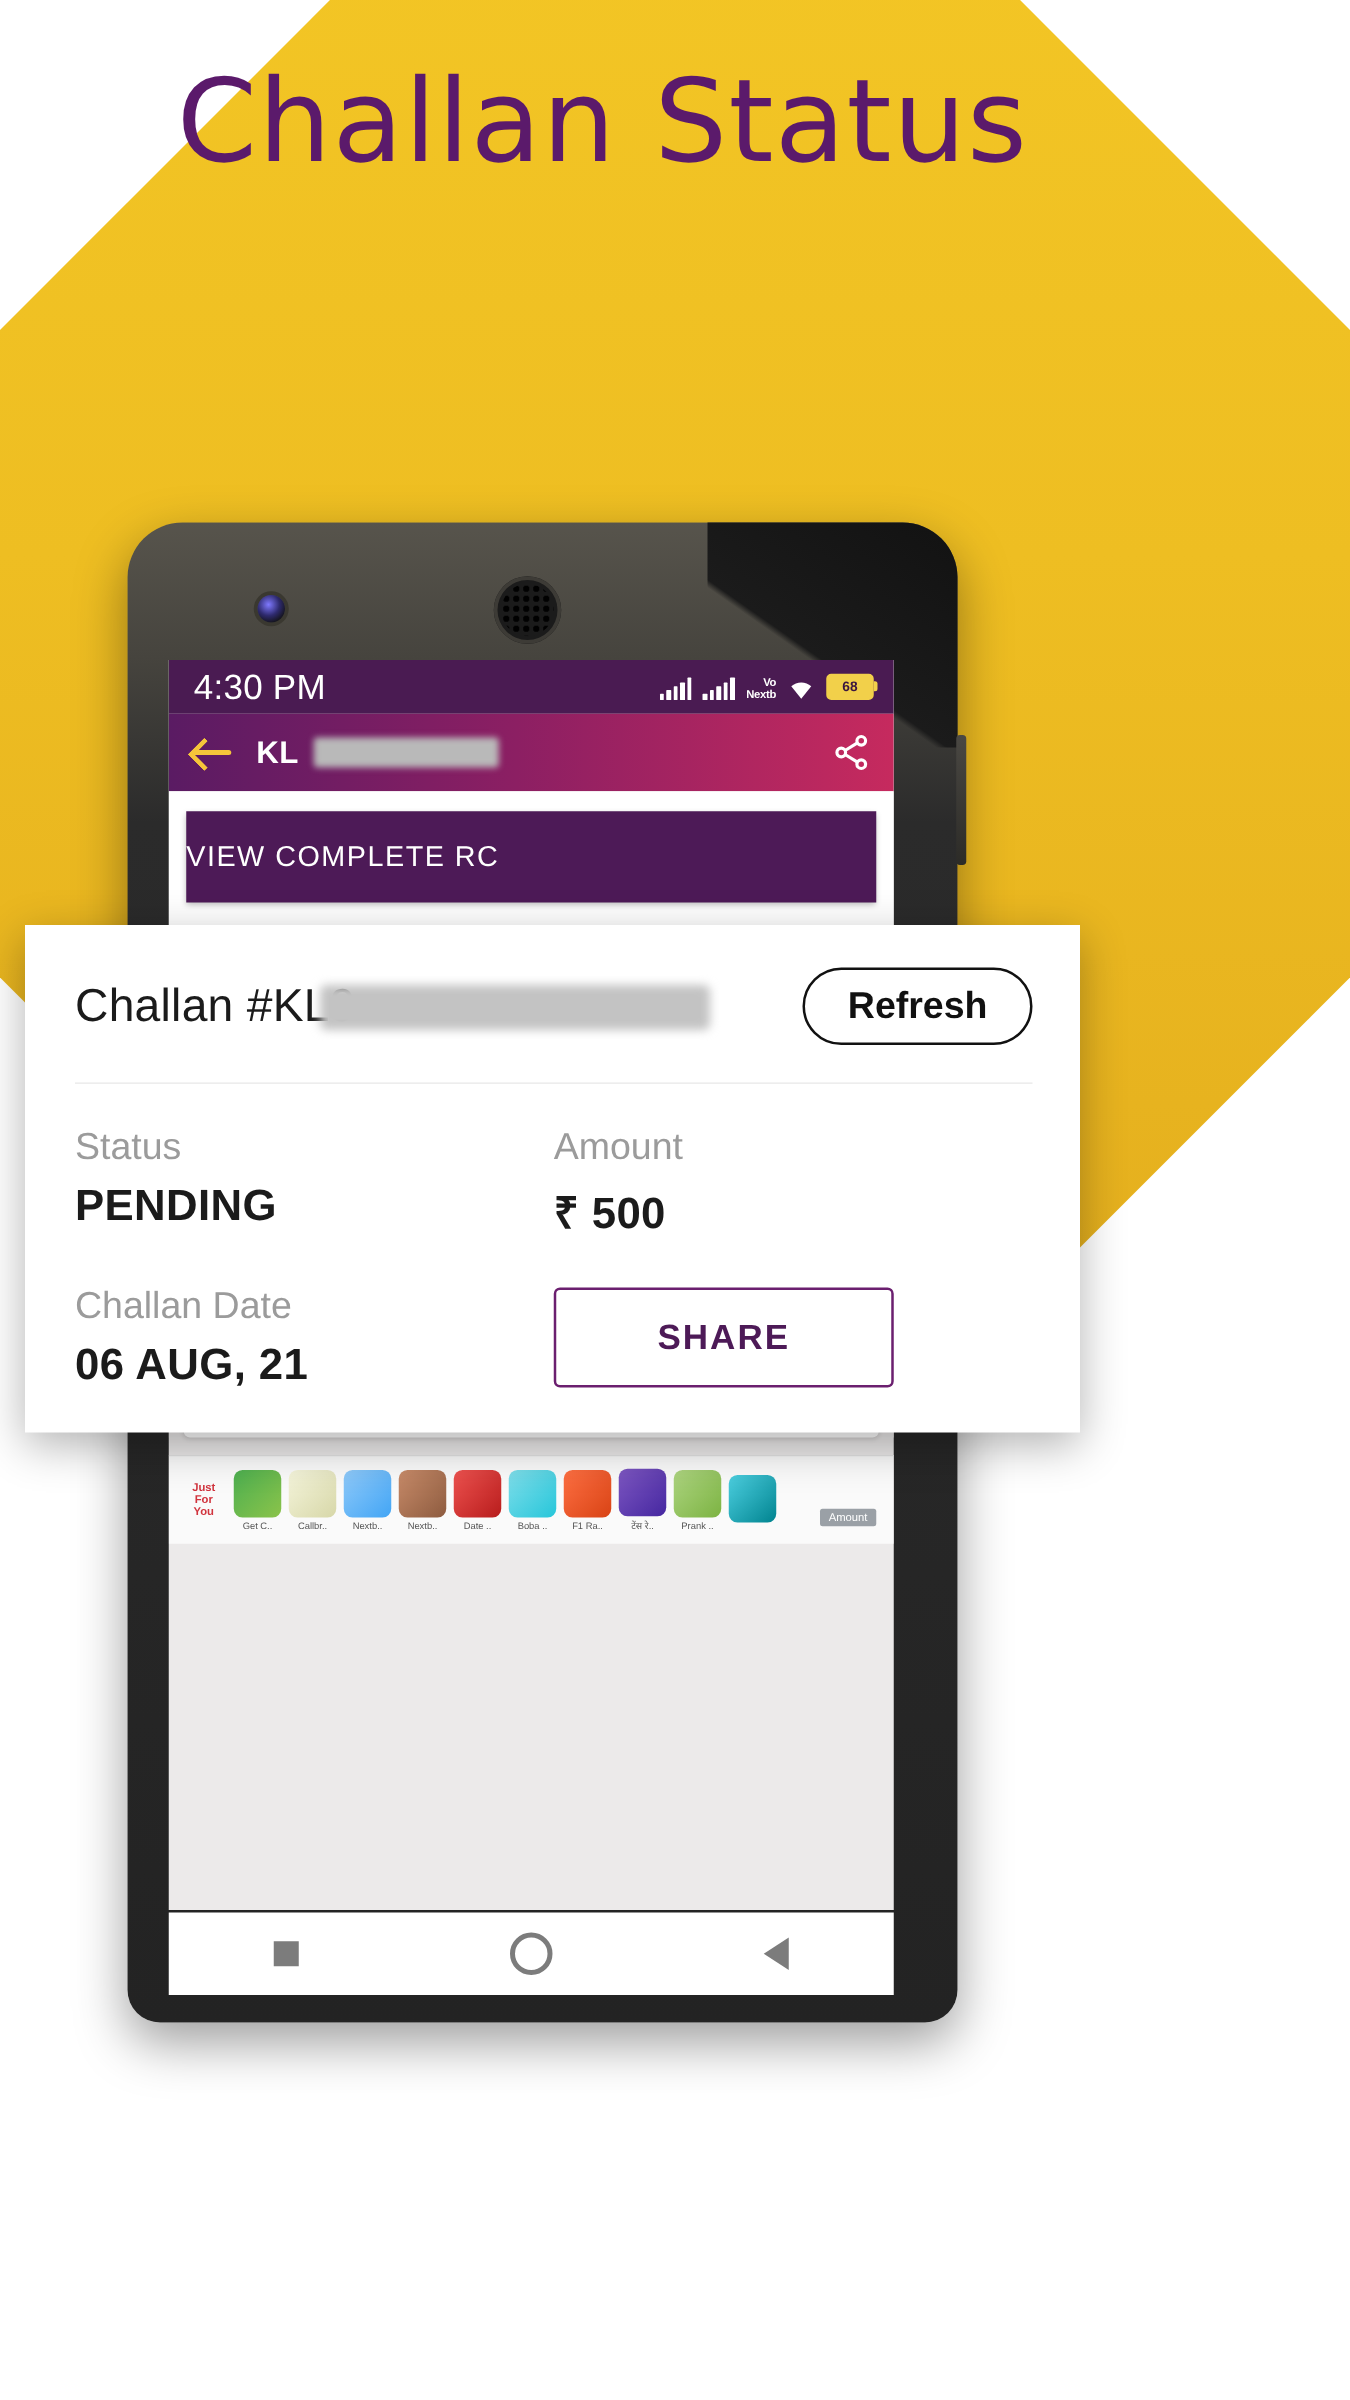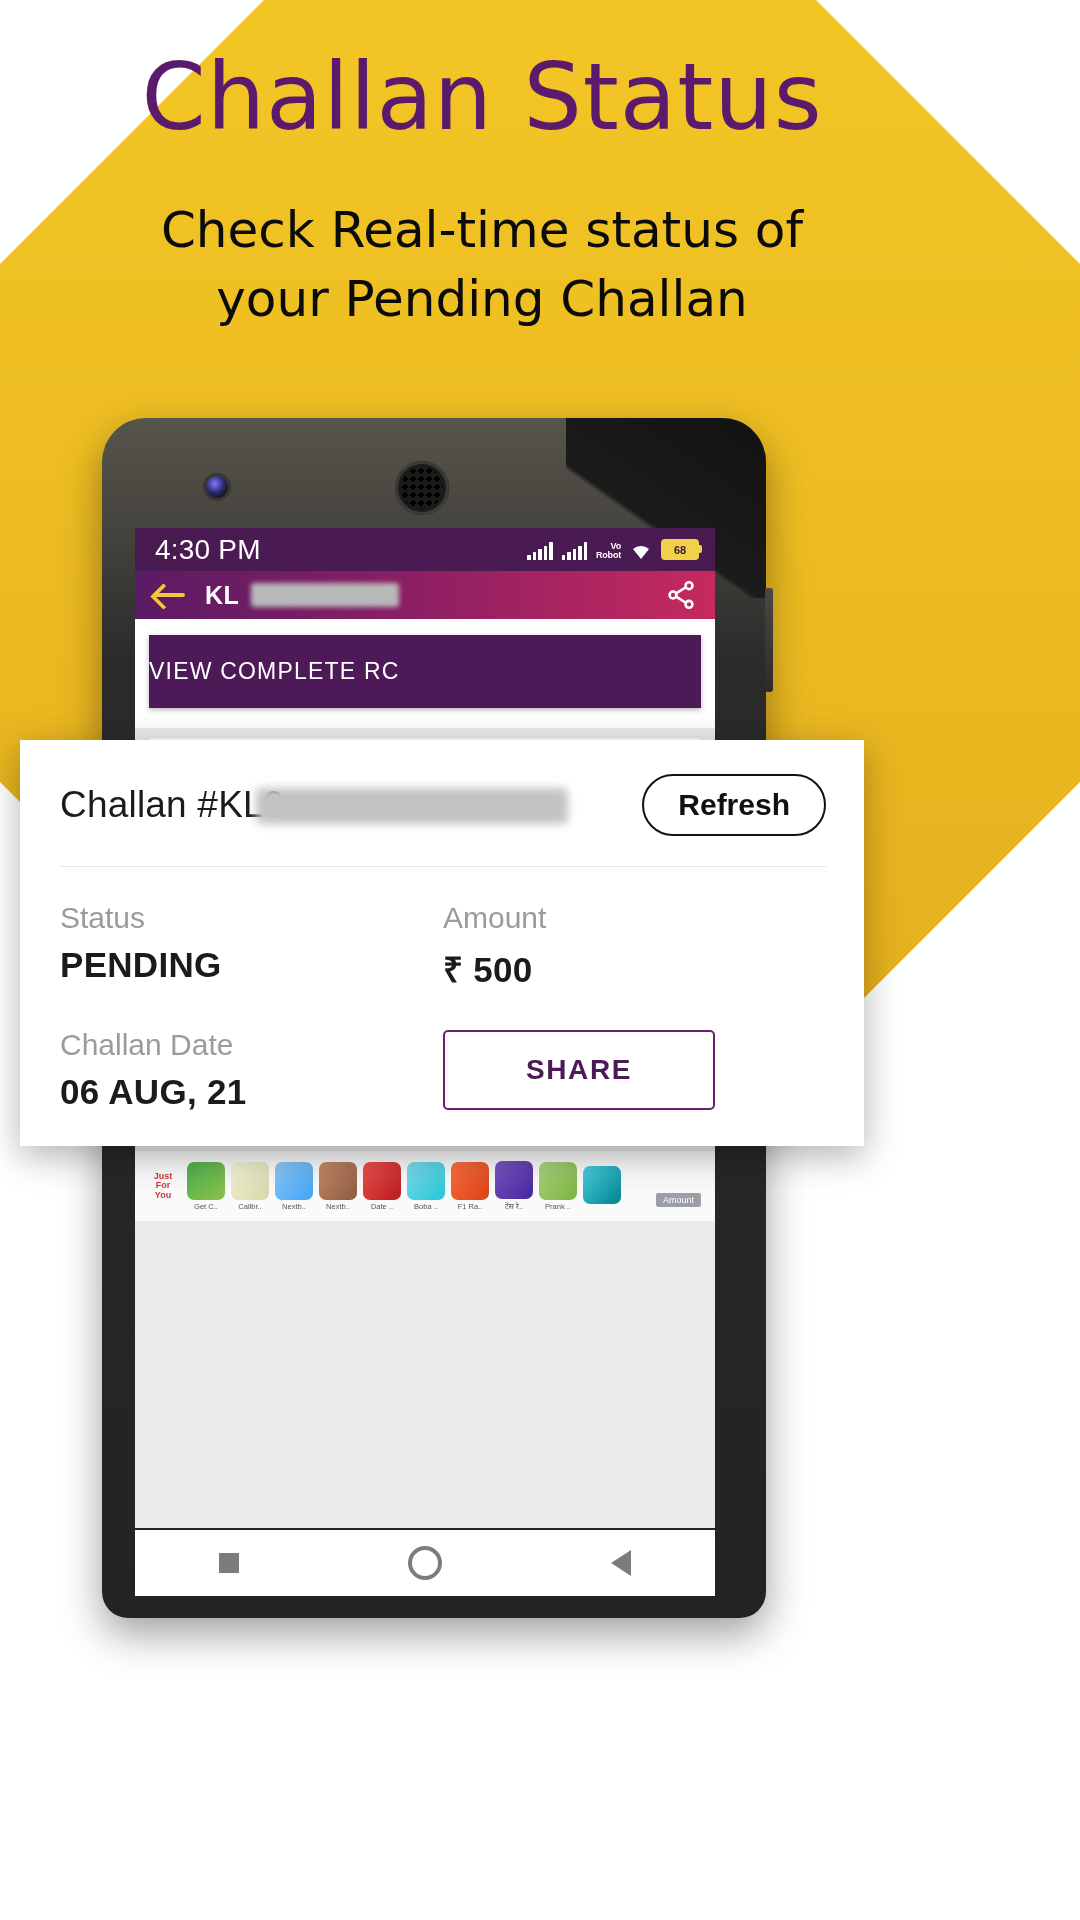--- a/index.html
+++ b/index.html
@@ -90,21 +90,21 @@
   .vowifi{font-size:9px;line-height:9px;text-align:right;font-weight:700;letter-spacing:-.2px;}
   .battery{
     position:relative;width:34px;height:17px;border:2px solid #f2d04a;border-radius:4px;
     display:flex;align-items:center;justify-content:center;
     background:#f2d04a;color:#3a1540;font-size:11px;font-weight:700;
   }
   .battery:after{content:"";position:absolute;right:-5px;top:4px;width:3px;height:8px;background:#f2d04a;border-radius:0 2px 2px 0;}
 
   
   .appbar{
-    height:48px;
+    height:62px;
     background:linear-gradient(90deg,#5a1b63 0%,#8c1f63 48%,#c62a5e 100%);
     display:flex;align-items:center;padding:0 18px;gap:18px;
   }
   .back-arrow{width:34px;height:26px;position:relative;flex:none;}
   .back-arrow:before{content:"";position:absolute;left:0;top:11px;width:32px;height:4px;background:#f5c53a;border-radius:2px;}
   .back-arrow:after{content:"";position:absolute;left:1px;top:5px;width:15px;height:15px;border-left:4px solid #f5c53a;border-bottom:4px solid #f5c53a;transform:rotate(45deg);border-radius:1px;}
   .appbar-title{color:#fff;font-size:25px;font-weight:700;letter-spacing:.4px;position:relative;white-space:nowrap;}
   .redact{
     position:absolute;left:46px;top:2px;width:148px;height:24px;border-radius:3px;
     background:#b9b9b9;filter:blur(2.5px);
@@ -191,24 +191,20 @@
 </style>
 </head>
 <body>
 
 <div class="diamond-clip">
   <div class="diamond"></div>
 </div>
 
 <div class="headline-wrap">
   <h1 class="headline">Challan Status</h1>
-  <p class="subline">
-    <span>Check Real-time status of</span><br>
-    <span>your Pending Challan</span>
-  </p>
 </div>
 
 <div class="phone">
   <div class="phone-glass-hi"></div>
   <div class="cam"></div>
   <div class="speaker"></div>
   <div class="phone-btn"></div>
 
   <div class="screen">
 
@@ -224,21 +220,21 @@
           </span>
         <span class="sig">
             <i></i>
             <i></i>
             <i></i>
             <i></i>
             <i></i>
           </span>
         <span class="vowifi">
           <span>Vo</span><br>
-          <span>Robot</span>
+          <span>Nextb</span>
         </span>
         <svg width="22" height="18" viewBox="0 0 22 18">
           <path d="M11 17 L3 7 a12 12 0 0 1 16 0 Z" fill="#fff"></path>
         </svg>
         <span class="battery">
           <span>68</span>
         </span>
       </div>
     </div>
 

